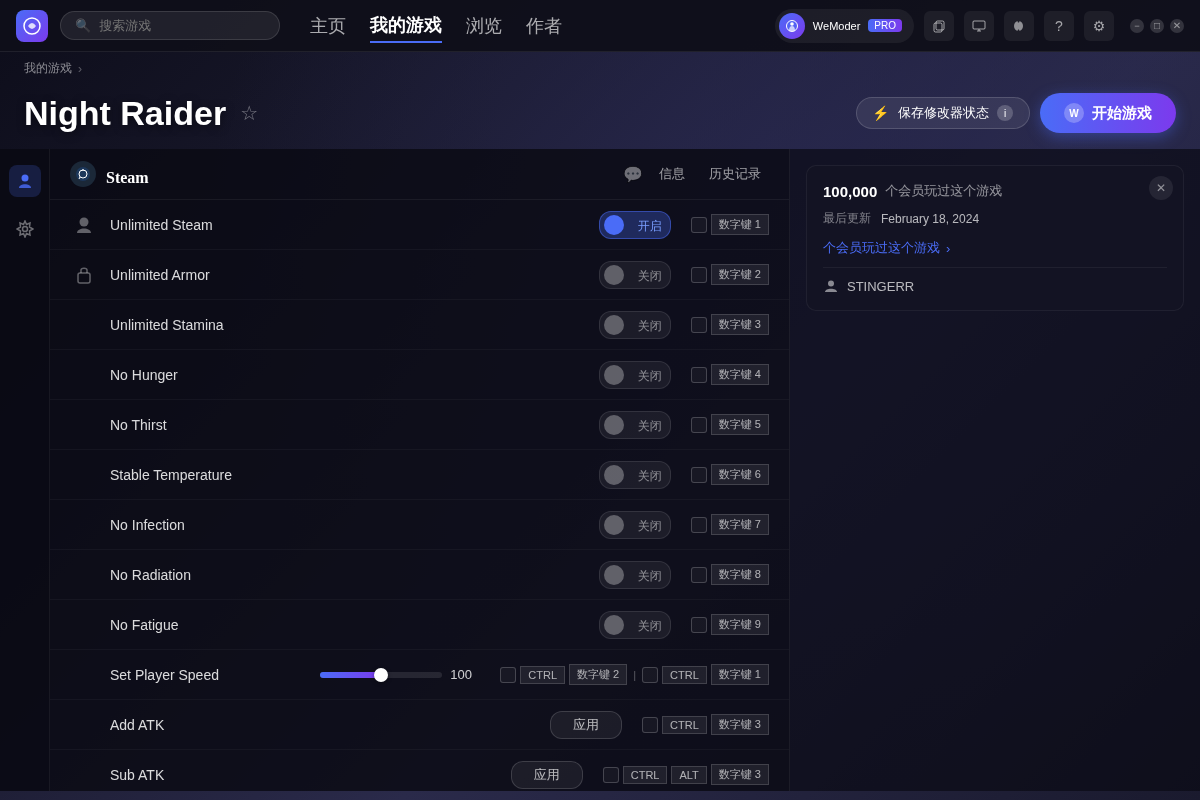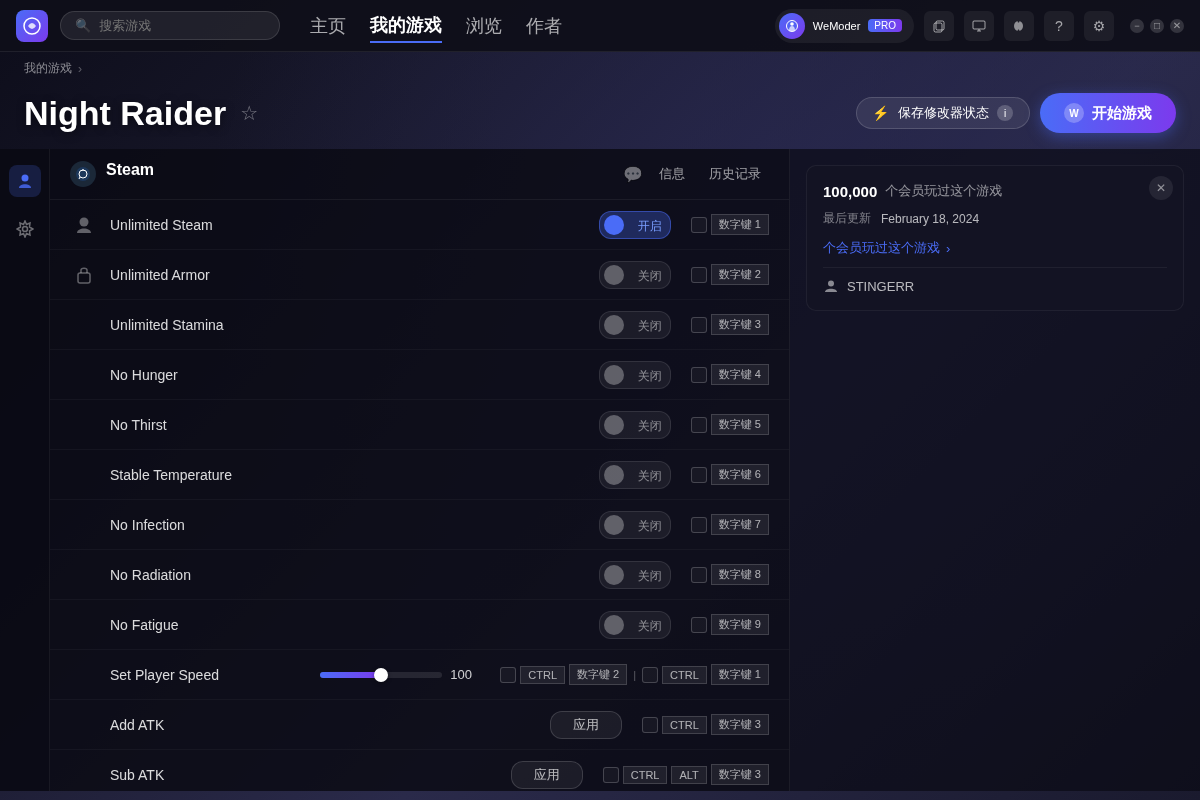--- a/index.html
+++ b/index.html
@@ -265,24 +265,25 @@
       background: rgba(10,10,20,0.85);
       border-right: 1px solid rgba(255,255,255,0.06);
       display: flex;
       flex-direction: column;
       overflow: hidden;
     }
 
     
     .platform-row {
       display: flex;
-      align-items: flex-start;
+      align-items: flex-end;
       gap: 10px;
       padding: 12px 20px;
       border-bottom: 1px solid rgba(255,255,255,0.06);
+      font-family: Liberation Serif, serif;
     }
     .steam-icon {
       width: 26px;
       height: 26px;
       background: #1b2838;
       border-radius: 50%;
       display: flex;
       align-items: center;
       justify-content: center;
       font-size: 12px;

